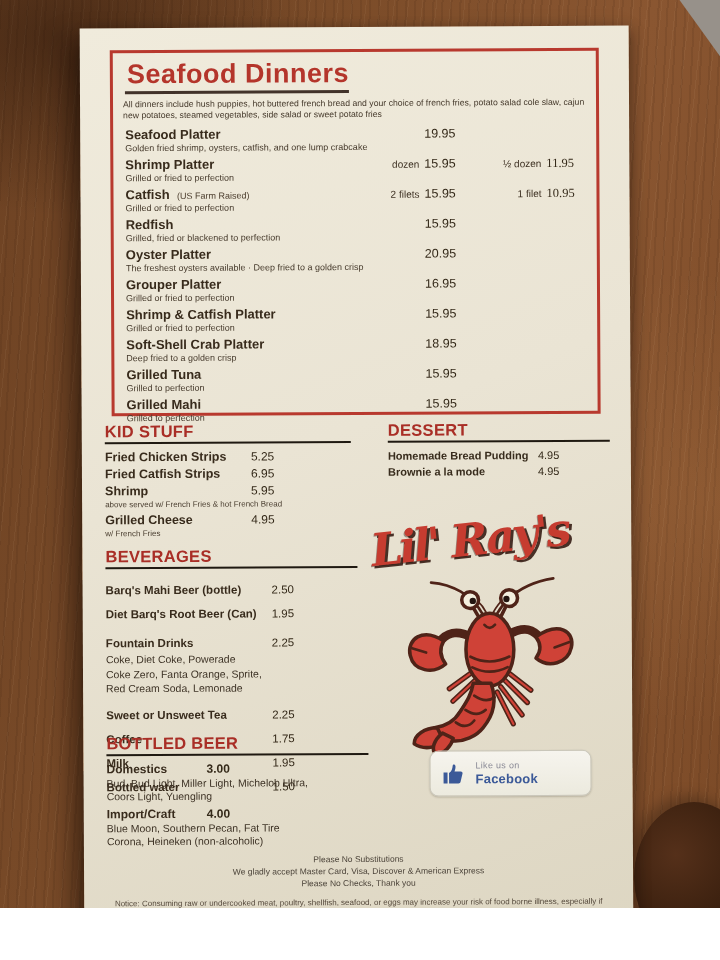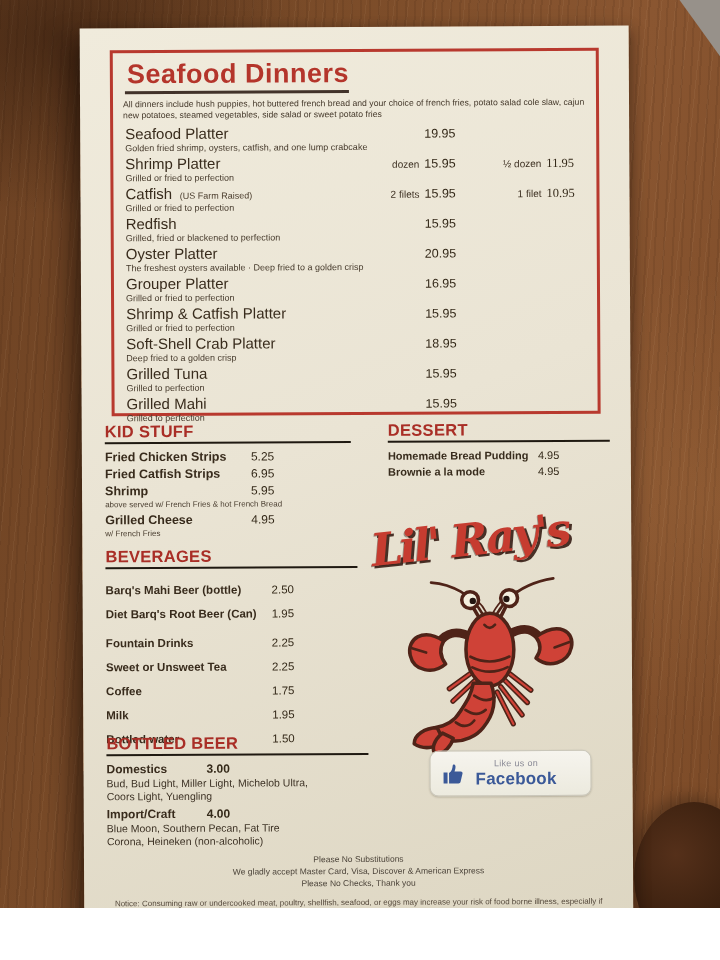--- a/index.html
+++ b/index.html
@@ -26,21 +26,21 @@
     transform:rotate(-.3deg);color:#3b2f21;}
 
   
   .red-box{position:absolute;left:30px;top:22px;width:489px;height:366px;border:3px solid #b8392e;box-sizing:border-box;padding:4px 6px;}
   .sd-title{font-size:27px;font-weight:bold;color:#b4352b;margin:2px 0 0 8px;letter-spacing:.5px;}
   .sd-title-rule{width:224px;height:3px;background:#42332a;margin:1px 0 5px 6px;}
   .sd-intro{font-size:8.7px;line-height:1.3;color:#44382a;margin:0 2px 5px 4px;}
   .sd-item{margin:0 0 4px 6px;}
   .sd-row{display:flex;align-items:baseline;}
   .name-cell{flex:1;line-height:14px;}
-  .sd-name{font-weight:normal;font-size:15px;color:#382b1c;}
+  .sd-name{font-weight:bold;font-size:13px;color:#382b1c;}
   .sd-note{font-size:9px;color:#4a3c2c;margin-left:3px;}
   .pcell{display:flex;align-items:baseline;justify-content:space-between;}
   .p1{width:150px;}
   .p2{width:120px;}
   .pcell .lbl{flex:1;text-align:right;font-size:10px;padding-right:5px;color:#3d3022;}
   .pcell .val{font-size:12.5px;color:#342919;font-weight:500;}
   .p1 .val{width:46px;}
   .p2 .val{width:44px;font-family:Liberation Serif, serif;}
   .sd-desc{font-size:9px;line-height:10px;color:#463a2c;}
 
@@ -79,23 +79,23 @@
   .logo-script{position:absolute;left:2px;top:18px;width:256px;
     font-family:"DejaVu Serif",serif;font-style:italic;font-weight:bold;font-size:45px;
     color:#c63c30;letter-spacing:-3px;transform:rotate(-6deg);white-space:nowrap;
     text-shadow:2.5px 2.5px 0 rgba(42,16,8,.85),-1px 1px 0 rgba(42,16,8,.4);}
   .crawfish{position:absolute;left:28px;top:74px;}
 
   
   .fb{position:absolute;left:346px;top:724px;width:162px;height:46px;border-radius:9px;
     background:linear-gradient(#f6f4ee,#eceade);border:1px solid #c9c6ba;
     box-shadow:0 1px 2px rgba(60,50,30,.25);display:flex;align-items:center;padding:0 10px;box-sizing:border-box;}
-  .fb-text{margin-left:9px;line-height:1;text-align:center;}
+  .fb-text{margin-left:9px;line-height:1;}
   .fb-small{font-size:9px;color:#8a8a96;letter-spacing:.3px;margin-bottom:2px;}
-  .fb-brand{font-size:17px;font-weight:bold;color:#3b5998;letter-spacing:.2px;}
+  .fb-brand{font-size:13px;font-weight:bold;color:#3b5998;letter-spacing:.2px;}
 
   
   .footer{position:absolute;left:0;top:826px;width:100%;text-align:center;color:#4c443a;}
   .footer .l{font-size:8.5px;line-height:12px;}
   .notice{font-size:8px;line-height:11px;color:#55493c;width:488px;margin:8px auto 0;}
 </style>
 </head>
 <body>
 
 <div id="stage">
@@ -363,20 +363,23 @@
           <div class="br">
             <span class="n">Diet Barq's Root Beer (Can)</span>
             <span class="p">1.95</span>
           </div>
         </div>
       <div class="gap6"></div>
       <div class="br">
         <span class="n">Fountain Drinks</span>
         <span class="p">2.25</span>
       </div>
+      <div class="bev-desc">Coke, Diet Coke, Powerade
+Coke Zero, Fanta Orange, Sprite,
+Red Cream Soda, Lemonade</div>
       <div>
 
           <div class="br">
             <span class="n">Sweet or Unsweet Tea</span>
             <span class="p">2.25</span>
           </div>
 
           <div class="br">
             <span class="n">Coffee</span>
             <span class="p">1.75</span>

